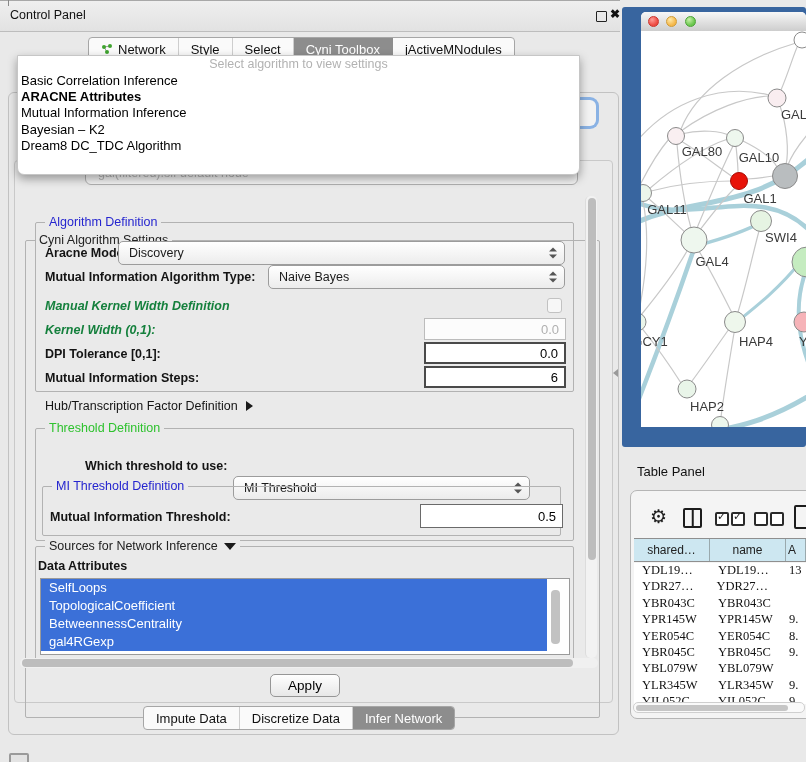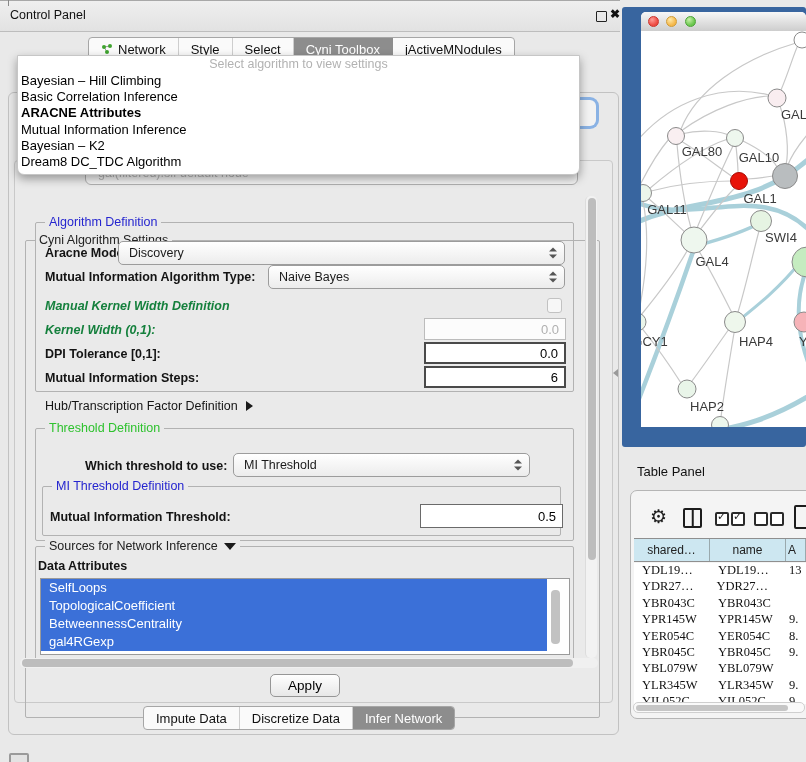--- a/index.html
+++ b/index.html
@@ -148,21 +148,20 @@
 
   <div class="abs outerbox"></div>
   <div class="abs innerbox"></div>
 
   <div class="abs ghost-combo1"></div>
   <div class="abs ghost-combo2">gal(filtered).sif default node</div>
 
   <div class="abs popup">
     <div class="popup-prompt">Select algorithm to view settings</div>
     <div id="popup-items">
-        <div class="popup-item">Bayesian – Hill Climbing</div>
         <div class="popup-item">Basic Correlation Inference</div>
         <div class="popup-item bold">ARACNE Attributes</div>
         <div class="popup-item">Mutual Information Inference</div>
         <div class="popup-item">Bayesian – K2</div>
         <div class="popup-item">Dream8 DC_TDC Algorithm</div>
       </div>
   </div>
 
   <div class="abs group" style="left:25px;top:193px;width:573px;height:476px;margin-top:47px;">
     <span class="gtitle" style="color:#222;">Cyni Algorithm Settings</span>
@@ -194,21 +193,21 @@
   <div class="abs field hard" style="left:424px;top:366px;width:142px;">6</div>
 
   <div class="abs plain" style="left:45px;top:399px;">
     <span>Hub/Transcription Factor Definition</span><span class="tri-right"></span>
   </div>
 
   <div class="abs group" style="left:35px;top:428px;width:537px;height:111px;">
     <span class="gtitle" style="color:#2ec22e;">Threshold Definition</span>
   </div>
   <div class="abs lbl" style="left:85px;top:459px;">Which threshold to use:</div>
-  <div class="abs combo" style="left:233px;top:453px;width:297px;">
+  <div class="abs combo" style="left:233px;top:476px;width:297px;">
     <span>MI Threshold</span>
     <span class="spin"></span>
   </div>
   <div class="abs group" style="left:42px;top:486px;width:517px;height:48px;">
     <span class="gtitle" style="color:#2525cf;">MI Threshold Definition</span>
   </div>
   <div class="abs lbl" style="left:50px;top:510px;">Mutual Information Threshold:</div>
   <div class="abs field mid" style="left:420px;top:504px;width:143px;">0.5</div>
 
   <div class="abs group" style="left:35px;top:546px;width:537px;height:112px;">

